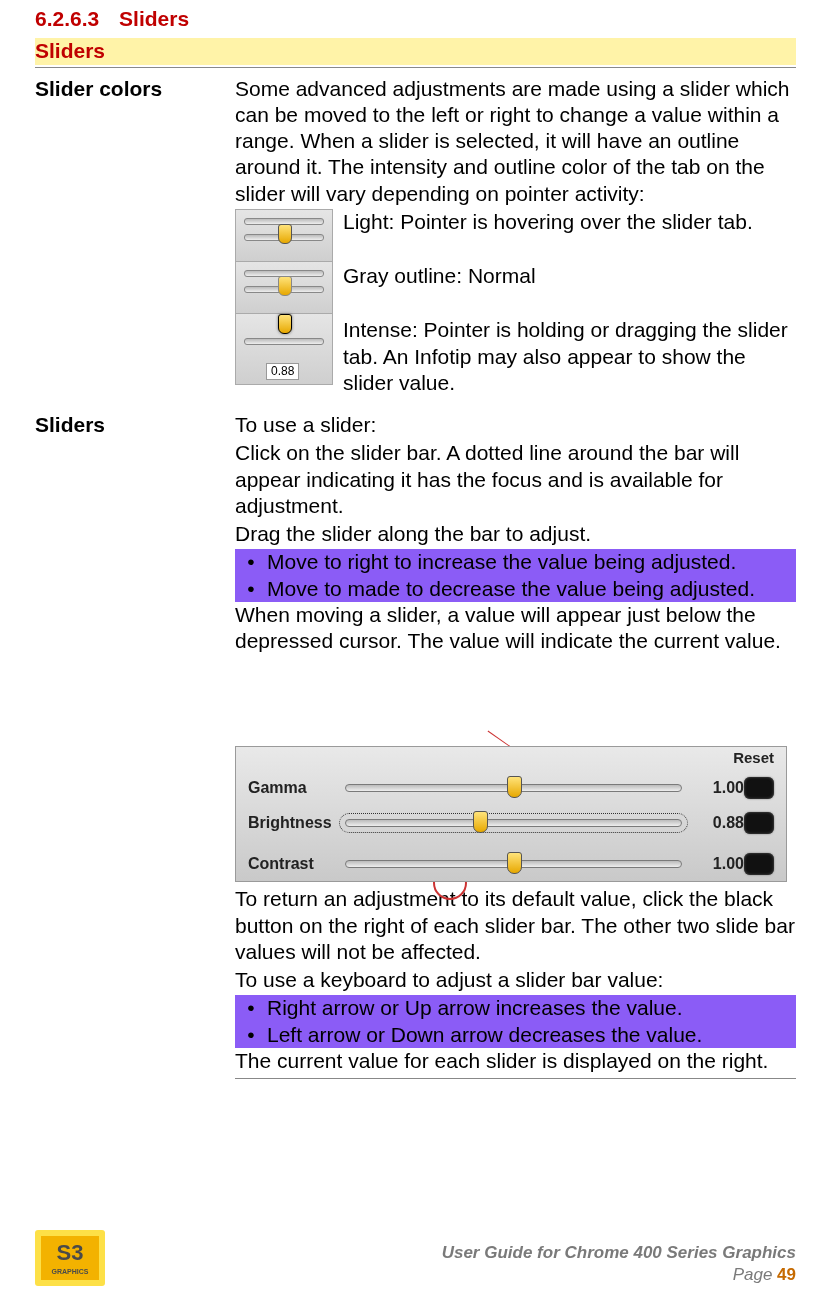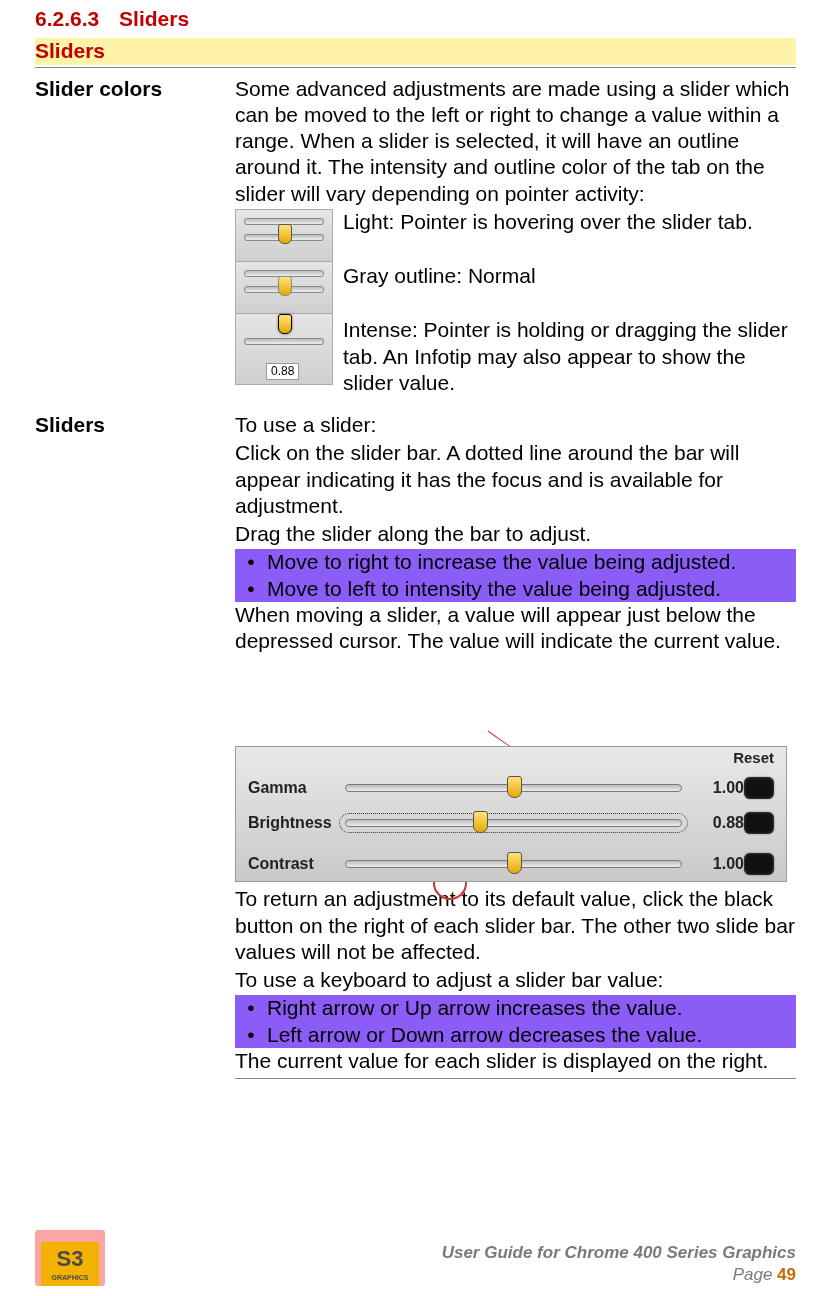--- a/index.html
+++ b/index.html
@@ -61,22 +61,22 @@
   .sp-tab { position:absolute; top:-9px; width:15px; height:22px; background:linear-gradient(#ffe37a,#e7a800); border:1px solid #555; border-radius:3px 3px 7px 7px; }
   .sp-track.brt { outline:1px dotted #333; outline-offset:5px; }
   .sp-val { width:52px; text-align:right; }
   .sp-reset { width:30px; height:22px; background:#111; border-radius:6px; margin-right:12px; box-shadow: inset 0 0 3px #555, 0 0 2px #777; }
   .bottom-rule { border-top:1px solid #888; margin-top:4px; }
   .footer {
     position:absolute; bottom:10px; left:35px; right:35px;
     display:flex; align-items:flex-end;
   }
   .logo {
-    width:70px; height:56px; background:#fca5a5; border-radius:3px;
-    display:flex; align-items:flex-end; justify-content:center;
+    width:70px; height:56px; background:#fde047; border-radius:3px;
+    display:flex; align-items:center; justify-content:center;
     color:#5a5a5a; font-weight:bold; font-size:18px;
     font-family: Arial, sans-serif;
   }
   .logo svg { display:block; }
   .foot-text { margin-left:auto; text-align:right; font-size:17px; color:#7a7a7a; line-height:1.3; }
   .foot-text .t1 { font-weight:bold; font-style:italic; }
   .foot-text .t3 b { color:#C66A00; font-style:normal; }
   hr.sep { border:none; border-top:1px solid #888; margin:2px 0 8px 0; }
 </style>
 </head>
@@ -134,21 +134,21 @@
       </tr>
 
   <tr>
     <td class="label-col">Sliders</td>
     <td class="body-col sliders-body">
       <p>To use a slider:</p>
       <p>Click on the slider bar. A dotted line around the bar will appear indicating it has the focus and is available for adjustment.</p>
       <p>Drag the slider along the bar to adjust.</p>
       <ul class="hl">
         <li>Move to right to increase the value being adjusted.</li>
-        <li>Move to left to intensity the value being adjusted.</li>
+        <li>Move to made to decrease the value being adjusted.</li>
       </ul>
       <p>When moving a slider, a value will appear just below the depressed cursor. The value will indicate the current value.</p>
 
       <div class="callout-wrap">
         <div class="callout-text">Brightness has the focus and has been decreased</div>
         <div class="callout-line"></div>
         <div class="callout-ring"></div>
 
         <div class="slider-panel">
           <span class="sp-reset-hdr">Reset</span>

